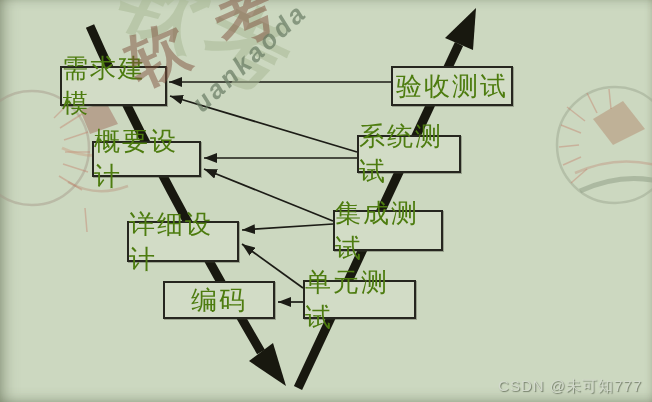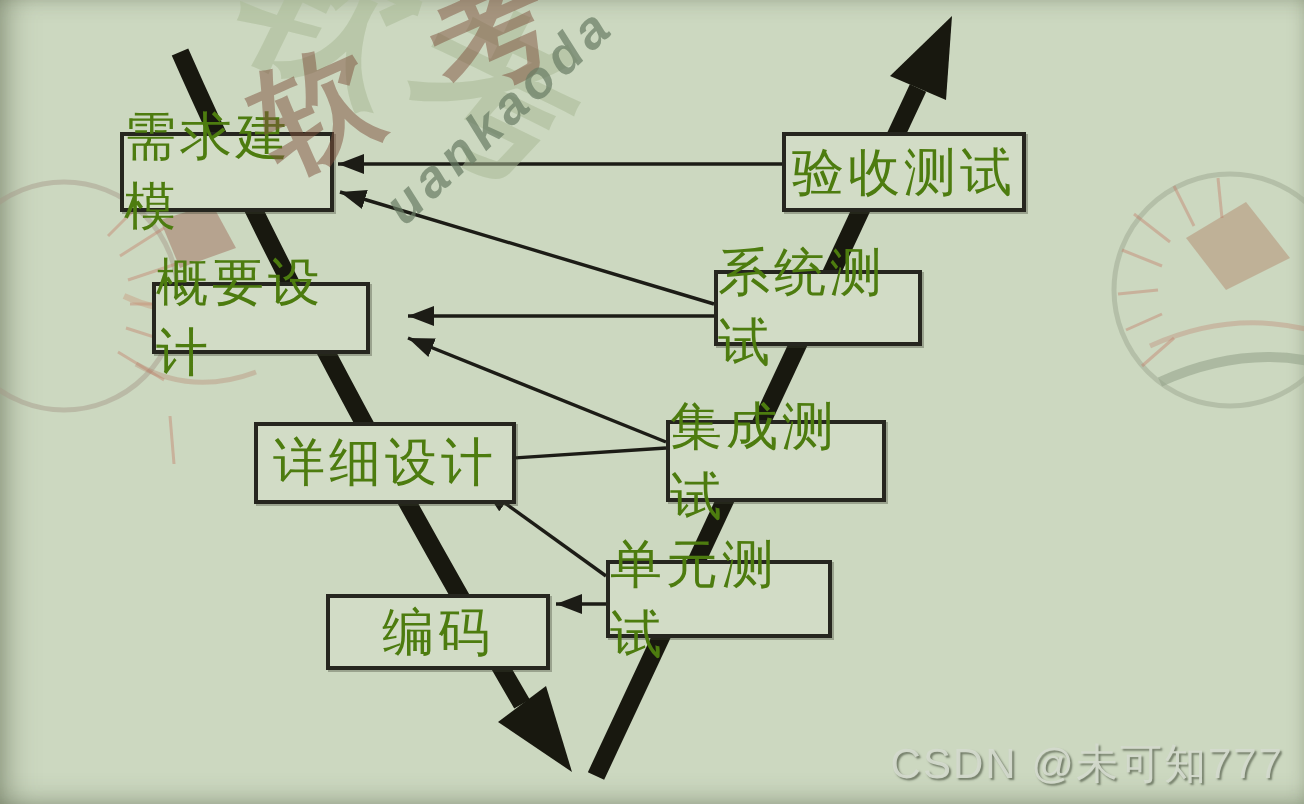--- a/index.html
+++ b/index.html
@@ -43,21 +43,21 @@
   #wm-diagonal{
     left:186px;top:96px;
     font-size:26px;font-style:italic;font-weight:bold;
     font-family:"Liberation Sans",sans-serif;
     color:rgba(104,124,100,.7);
     transform:rotate(-43deg);transform-origin:0 0;
     letter-spacing:3px;white-space:nowrap;
   }
   #wm-csdn{
     right:10px;bottom:6px;
-    font-size:21px;
+    font-size:15px;
     font-family:"Liberation Sans",sans-serif;
     color:rgba(212,218,205,.95);
     text-shadow:1px 1px 1px rgba(95,105,85,.8);
     letter-spacing:1px;white-space:nowrap;
   }
 </style>
 </head>
 <body>
 
 <div id="stage">
@@ -116,25 +116,25 @@
       <line x1="357" y1="158" x2="204" y2="158" marker-end="url(#ah)"></line>
       <line x1="333" y1="221" x2="204" y2="169" marker-end="url(#ah)"></line>
       <line x1="333" y1="224" x2="242" y2="230" marker-end="url(#ah)"></line>
       <line x1="303" y1="288" x2="242" y2="244" marker-end="url(#ah)"></line>
       <line x1="303" y1="302" x2="278" y2="302" marker-end="url(#ah)"></line>
     </g>
   </svg>
 
   <div class="vbox" style="left:60px;top:66px;width:107px;height:40px;">需求建模</div>
 
-  <div class="vbox" style="left:76px;top:141px;width:109px;height:36px;">概要设计</div>
+  <div class="vbox" style="left:92px;top:141px;width:109px;height:36px;">概要设计</div>
 
-  <div class="vbox" style="left:127px;top:211px;width:131px;height:41px;font-family:Liberation Mono, monospace;">详细设计</div>
+  <div class="vbox" style="left:127px;top:221px;width:112px;height:41px;font-family:Liberation Mono, monospace;">详细设计</div>
 
-  <div class="vbox" style="left:163px;top:297px;width:112px;height:38px;">编码</div>
+  <div class="vbox" style="left:163px;top:281px;width:112px;height:38px;">编码</div>
 
   <div class="vbox" style="left:391px;top:66px;width:122px;height:40px;">验收测试</div>
 
   <div class="vbox" style="left:357px;top:135px;width:104px;height:38px;">系统测试</div>
 
   <div class="vbox" style="left:303px;top:280px;width:113px;height:39px;">单元测试</div>
 
   <div class="vbox" style="left:333px;top:210px;width:110px;height:41px;">集成测试</div>
 
   <div class="wm" id="wm-green">软考</div>

